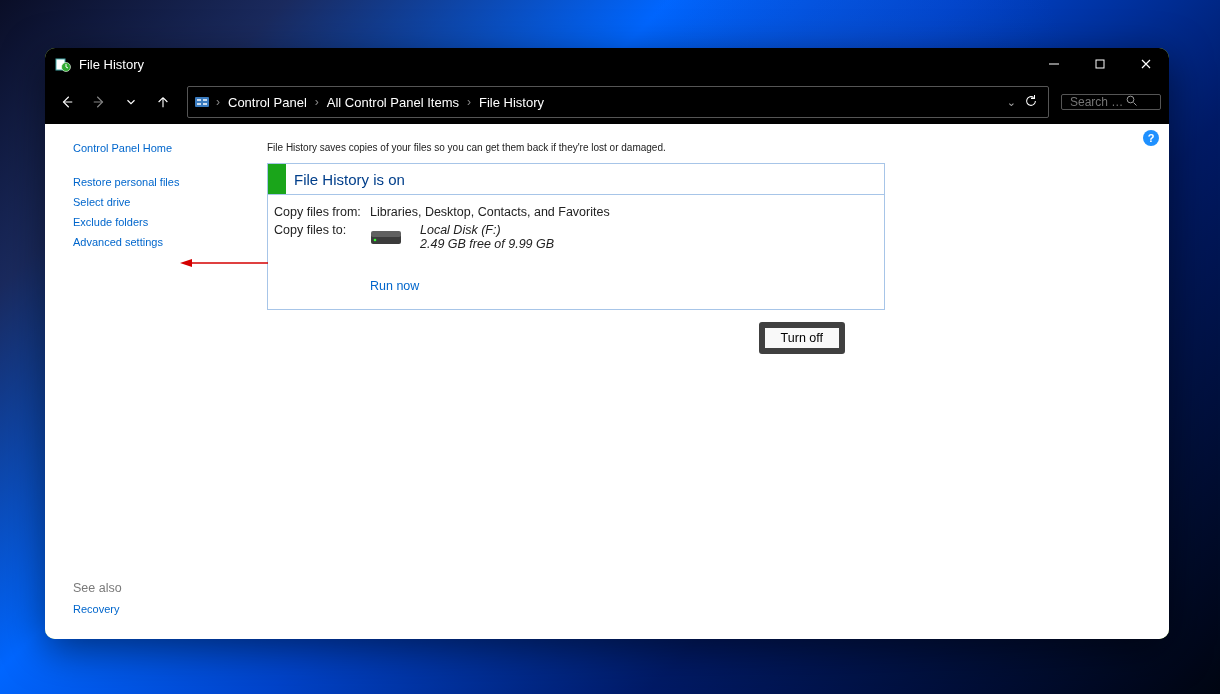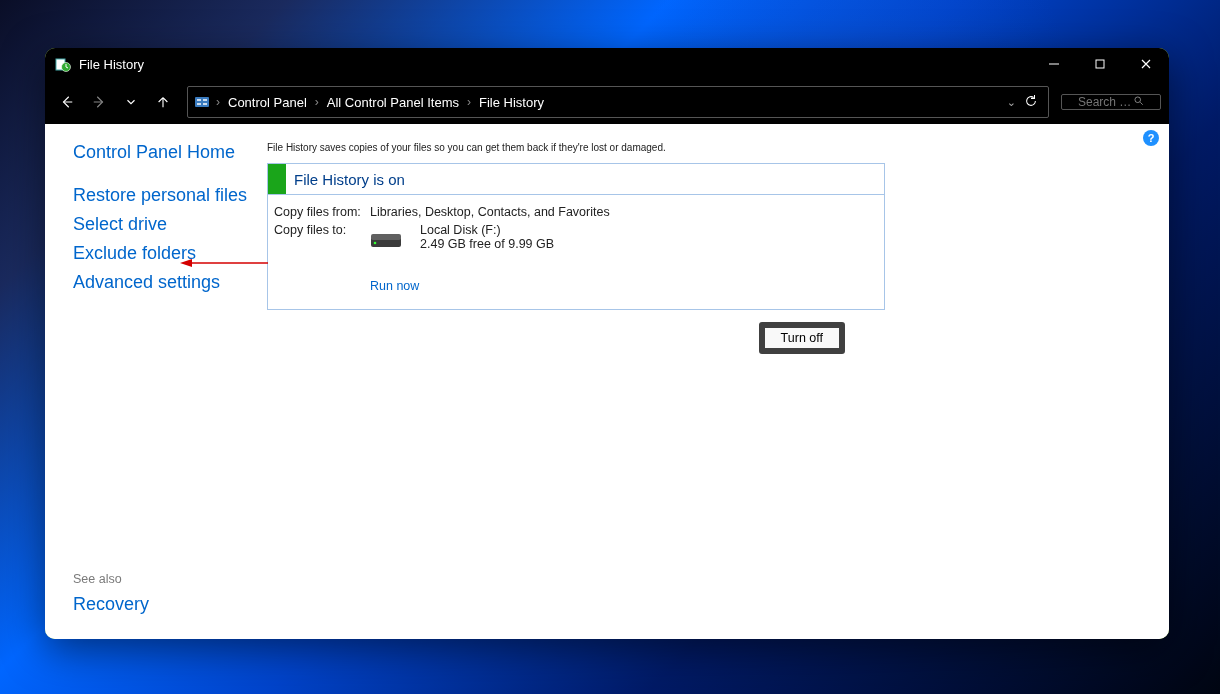--- a/index.html
+++ b/index.html
@@ -46,55 +46,55 @@
   align-items: center;
   padding: 0 8px;
   gap: 4px;
 }
 .nav-icon-btn { width: 28px; height: 28px; display: flex; align-items: center; justify-content: center; color: #fff; border-radius: 2px; }
 .nav-icon-btn svg { width: 14px; height: 14px; }
 .address-bar { flex: 1; height: 32px; border: 1px solid #555; border-radius: 2px; display: flex; align-items: center; padding: 0 6px; gap: 4px; margin-left: 6px; }
 .address-bar .bc { color: #fff; font-size: 13px; padding: 2px 2px; white-space: nowrap; }
 .address-bar .sep { color: #888; padding: 0 2px; }
 .address-end { display:flex; align-items:center; gap:4px; margin-left:4px;}
-.search-box { width: 100px; height: 16px; border: 1px solid #555; border-radius: 2px; display: flex; align-items: flex-start; padding: 0 16px; margin-left: 8px; color: #aaa; }
+.search-box { width: 100px; height: 16px; border: 1px solid #555; border-radius: 2px; display: flex; align-items: flex-start; padding: 0 8px; margin-left: 8px; color: #aaa; }
 .search-box input { background: transparent; border: 0; color: #aaa; width: 56px; outline: none; font-size: 12px; }
 .content {
   flex: 1;
   display: flex;
   background: #fff;
 }
 .sidebar {
   width: 210px;
   padding: 18px 0 10px 28px;
   display: flex;
   flex-direction: column;
 }
-.sidebar a { color: #0066cc; text-decoration: none; font-size: 18px; margin-bottom: 8px; cursor: pointer; display: block; }
+.sidebar a { color: #0066cc; text-decoration: none; font-size: 11px; margin-bottom: 8px; cursor: pointer; display: block; }
 .side-gap { height: 14px; }
 .side-spacer { flex: 1; }
 .see-also-hdr { color: #7a7a7a; font-size: 12.5px; margin-bottom: 8px; }
 .sib-row { display: flex; align-items: center; gap: 6px; margin-bottom: 6px; }
 .shield { width: 14px; height: 14px; }
 .main {
   flex: 1;
   padding: 18px 22px 18px 12px;
   position: relative;
 }
 .main h1 { color: #003e8a; font-weight: 400; font-size: 18px; margin-bottom: 6px; }
 .main .desc { font-size: 10px; margin-bottom: 10px; color: #222; }
 .status-box { width: 618px; border: 1px solid #a7c5e8; }
 .status-header { display: flex; align-items: center; height: 30px; }
 .status-swatch { width: 18px; height: 100%; background: #1aa51a; }
 .status-text { color: #003e8a; font-size: 15px; padding-left: 8px; }
 .status-body { padding: 10px 6px 12px 6px; border-top: 1px solid #a7c5e8; font-size: 12.5px; }
 .row { display: flex; margin-bottom: 4px; }
 .row .lbl { width: 96px; color: #222; }
 .row .val { flex: 1; color: #222; }
-.drive-row { display: flex; align-items: flex-end; }
+.drive-row { display: flex; align-items: center; font-style: italic; }
 .drive-icon { width: 32px; height: 20px; margin: 2px 18px 0 0; }
 .run-now { color: #0066cc; cursor: pointer; margin-top: 28px; display: inline-block; }
 .turn-off-wrap { width: 578px; display: flex; justify-content: flex-end; margin-top: 12px; }
 .turn-off-btn { background: #f9f9f9; border: 6px solid #404040; border-radius: 3px; padding: 3px 16px; font-size: 12.5px; cursor: pointer; font-family: inherit; }
 .help-badge { position: absolute; top: 6px; right: 10px; width: 16px; height: 16px; border-radius: 50%; background: #1e90ff; color: #fff; font-size: 11px; display: flex; align-items: center; justify-content: center; font-weight: bold; cursor: pointer; }
 .arrow-annotation {
   position: absolute;
   left: 180px; top: 258px;
   width: 88px; height: 10px;
   pointer-events: none;

